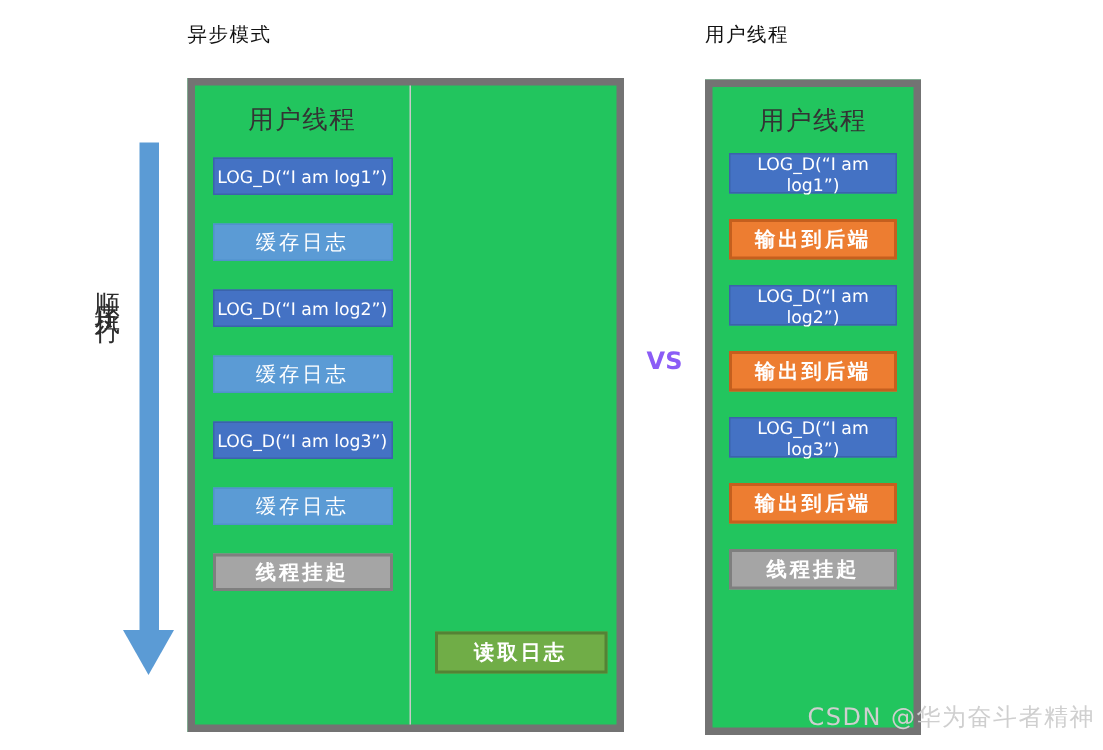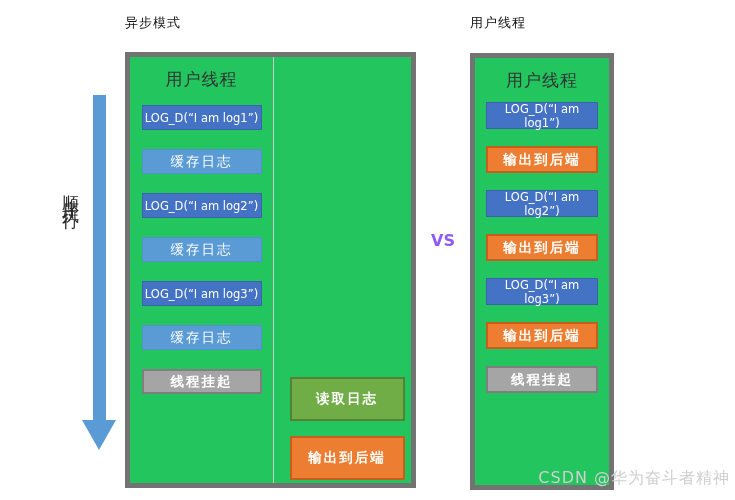--- a/index.html
+++ b/index.html
@@ -35,21 +35,21 @@
   }
   .stack{display:flex;flex-direction:column;align-items:center;}
   .stack-l1{margin-top:15px;gap:19px;}
   .stack-l2{margin-top:320px;gap:15px;}
   .stack-r{margin-top:11px;gap:17px;}
   .flow-box{
     box-sizing:border-box;color:#fff;display:flex;align-items:center;justify-content:center;
     text-align:center;border:1px solid transparent;
   }
   .stack-l1 .flow-box{width:120px;height:25px;}
-  .stack-l2 .flow-box{width:115px;height:44px;}
+  .stack-l2 .flow-box{width:115px;height:28px;margin-top:44px;}
   .stack-r .flow-box{width:112px;height:27px;}
   .flow-box.log{font-size:11.5px;letter-spacing:0px;}
   .flow-box.cache,.flow-box.output,.flow-box.read,.flow-box.suspend{font-size:13.5px;letter-spacing:2px;}
   .flow-box.output,.flow-box.read,.flow-box.suspend{border-width:2px;font-weight:bold;}
   
   .seq-arrow{position:absolute;left:82px;top:95px;width:35px;height:355px;}
   .seq-arrow .shaft{
     position:absolute;left:11px;top:0;width:13px;height:326px;
   }
   .seq-arrow .head{

